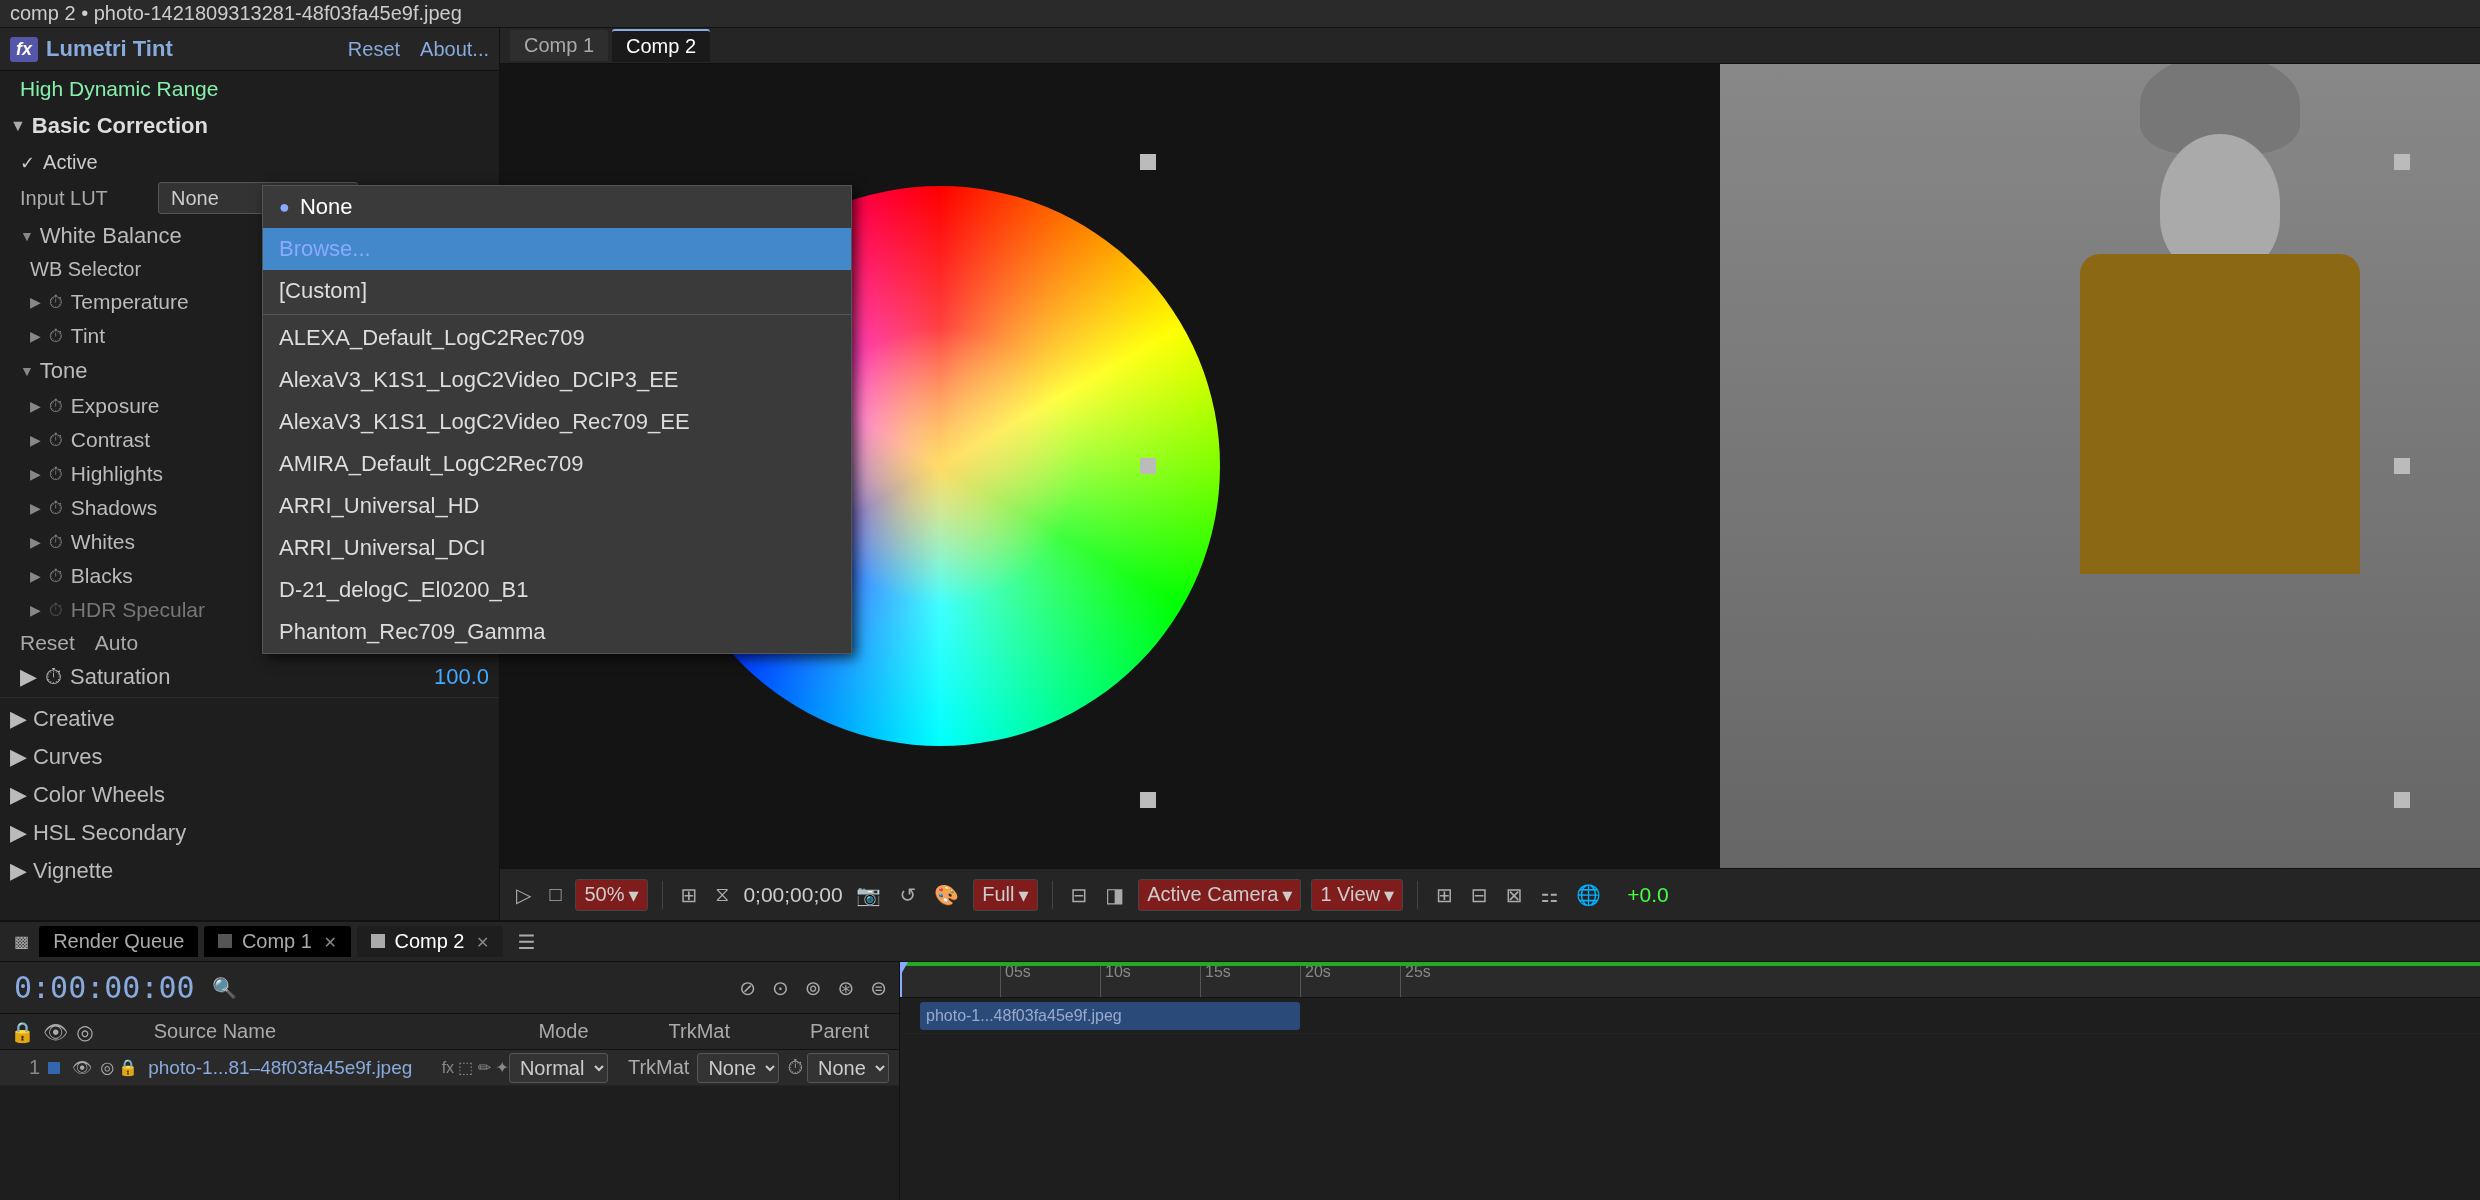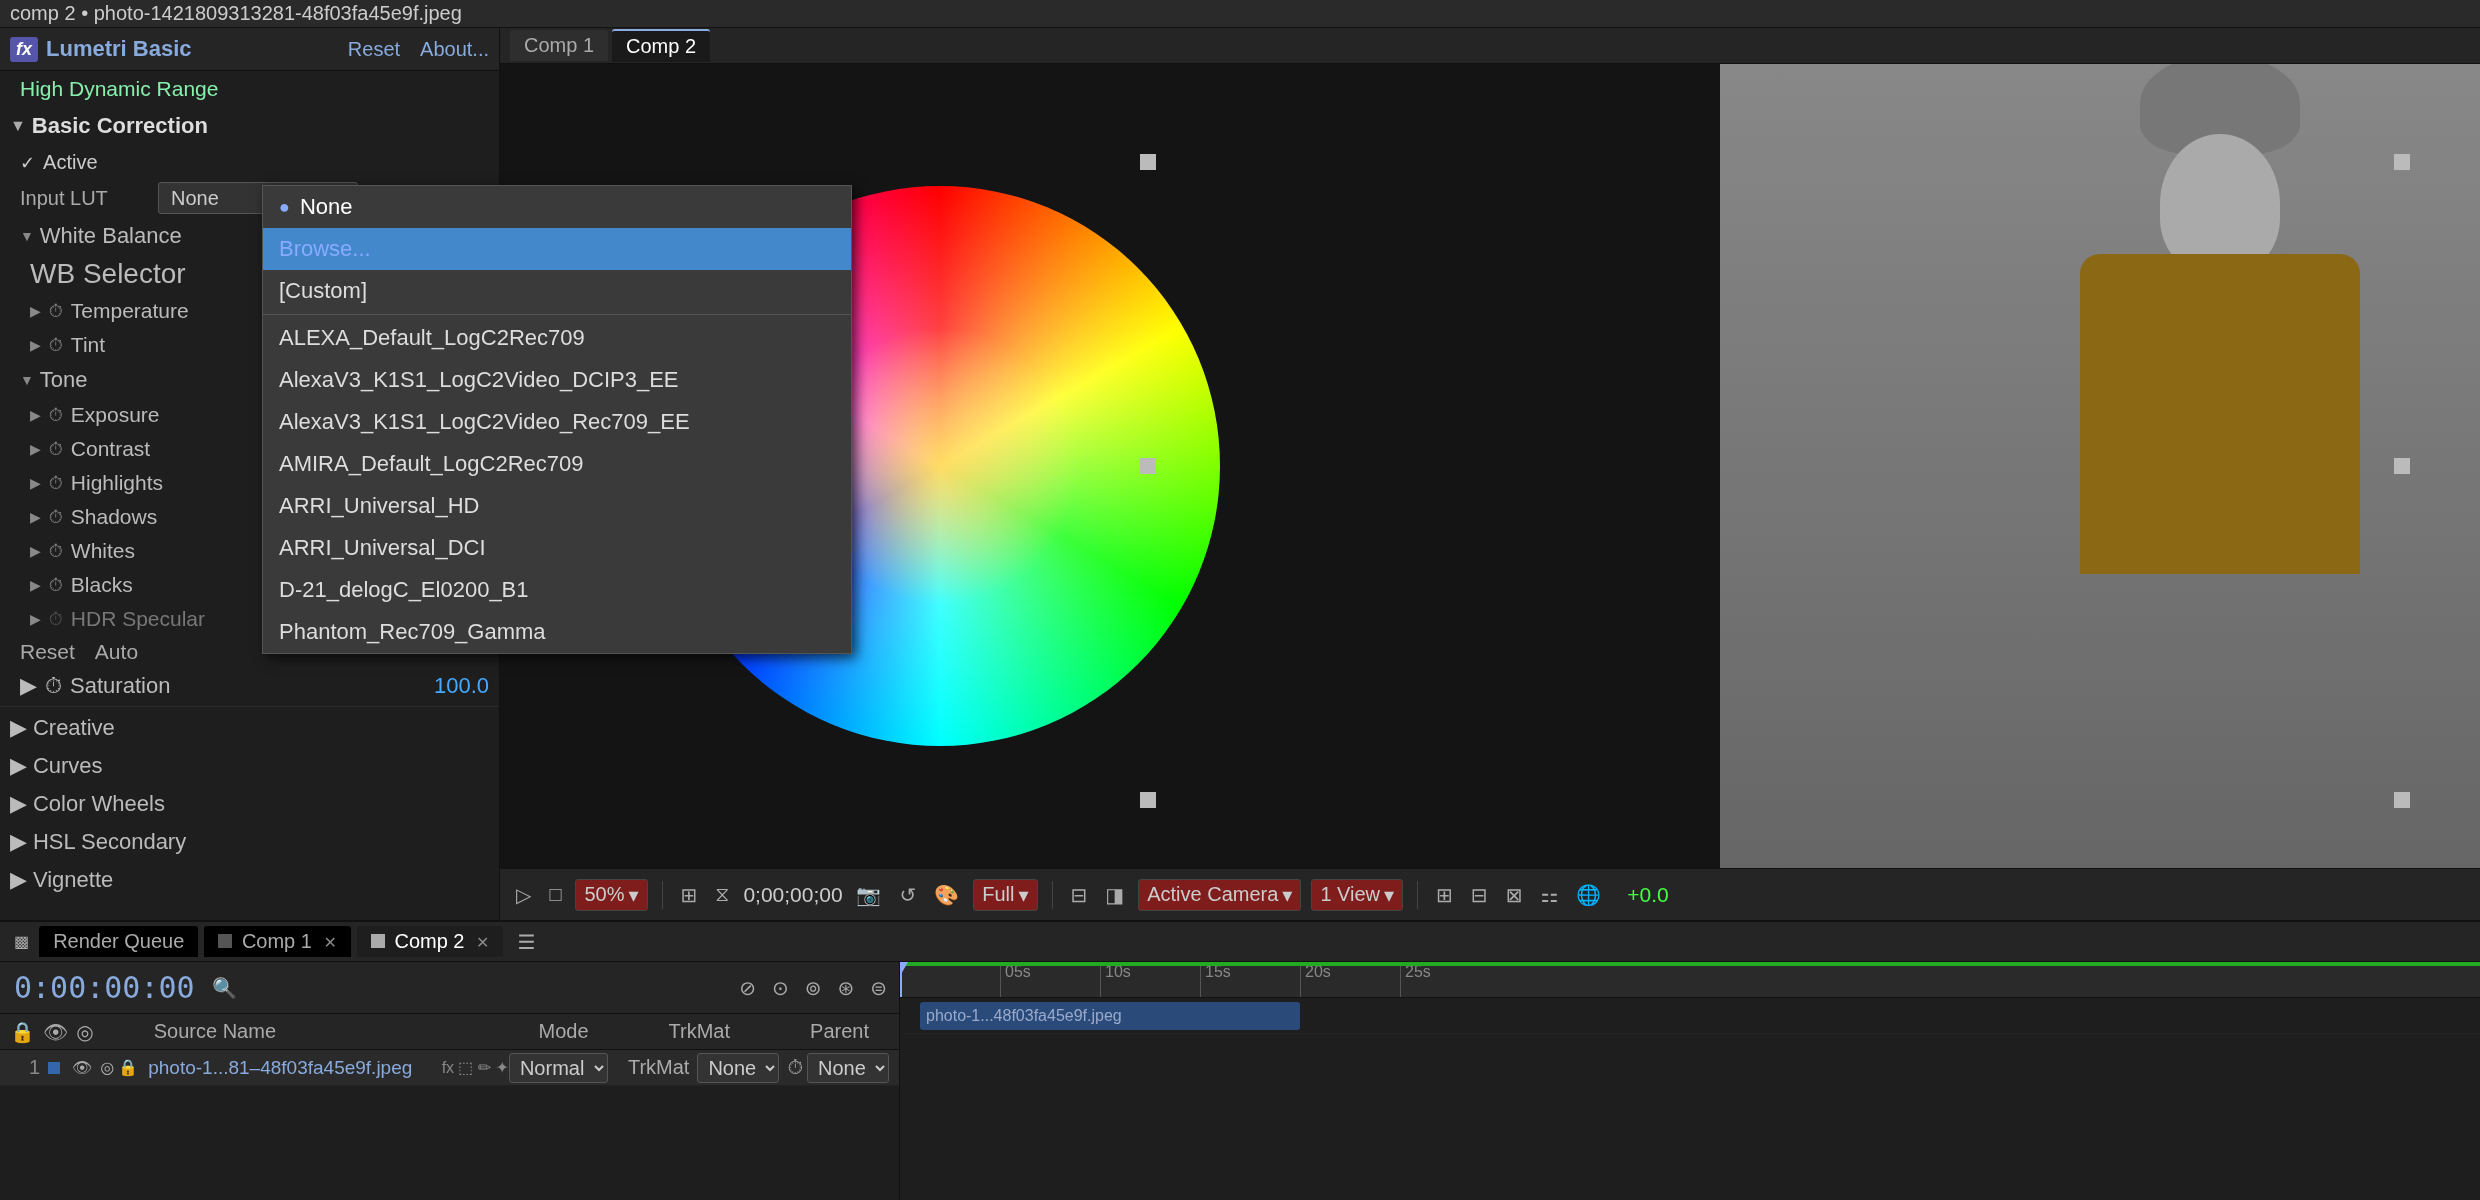--- a/index.html
+++ b/index.html
@@ -149,21 +149,21 @@
       display: flex;
       align-items: center;
       font-size: 22px;
       color: #bbb;
       gap: 6px;
     }
     .subsection .triangle { color: #888; font-size: 14px; }
 
     .wb-selector-row {
       padding: 4px 10px 4px 30px;
-      font-size: 28px;
+      font-size: 20px;
       color: #bbb;
     }
 
     .section-divider { height: 1px; background: #2a2a2a; margin: 2px 0; }
 
     .reset-auto-row {
       display: flex;
       align-items: center;
       padding: 4px 10px 4px 20px;
       gap: 20px;
@@ -536,21 +536,21 @@
 <div class="top-bar">
   <span>comp 2 • photo-1421809313281-48f03fa45e9f.jpeg</span>
 </div>
 
 <div class="main-area">
 
   <div class="left-panel">
 
     <div class="panel-header">
       <span class="fx-badge">fx</span>
-      <span class="panel-title">Lumetri Basic</span>
+      <span class="panel-title">Lumetri Tint</span>
       <div class="panel-actions">
         <span class="panel-action-btn">Reset</span>
         <span class="panel-action-btn">About...</span>
       </div>
     </div>
 
     <div class="dropdown-row" style="padding-top:6px;">
       <span style="color:#86efac;font-size:21px;">High Dynamic Range</span>
     </div>
 

